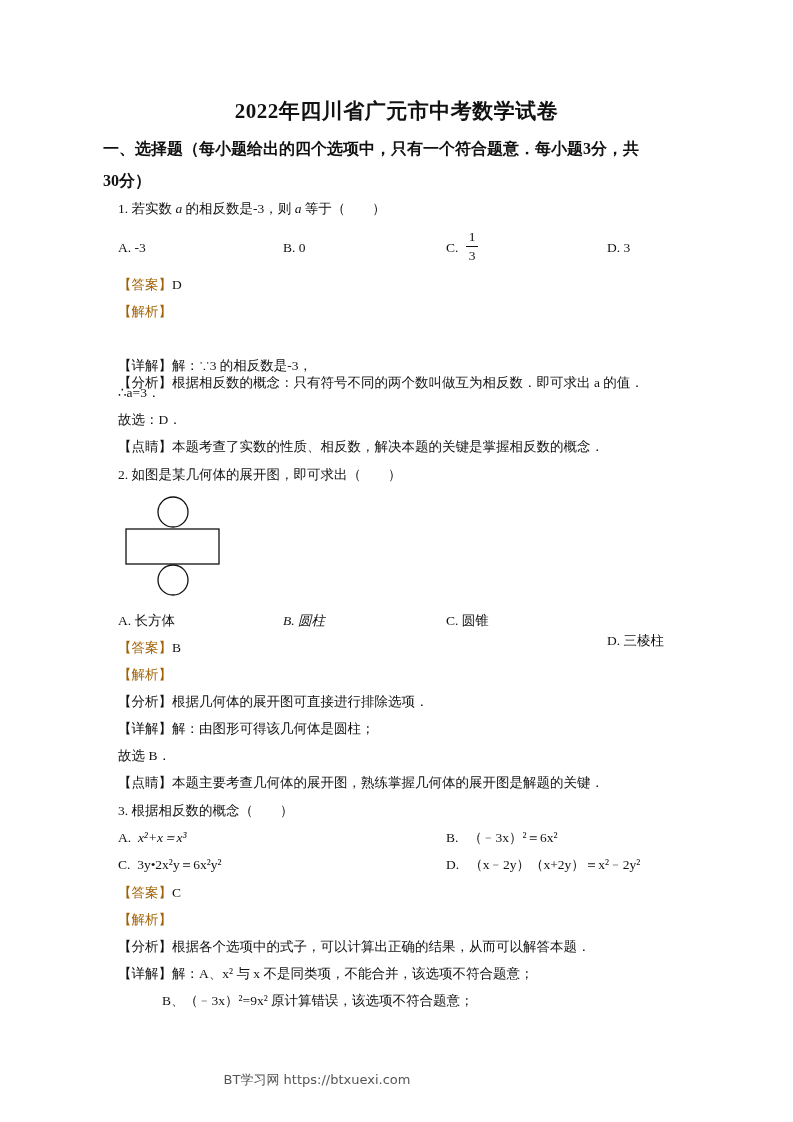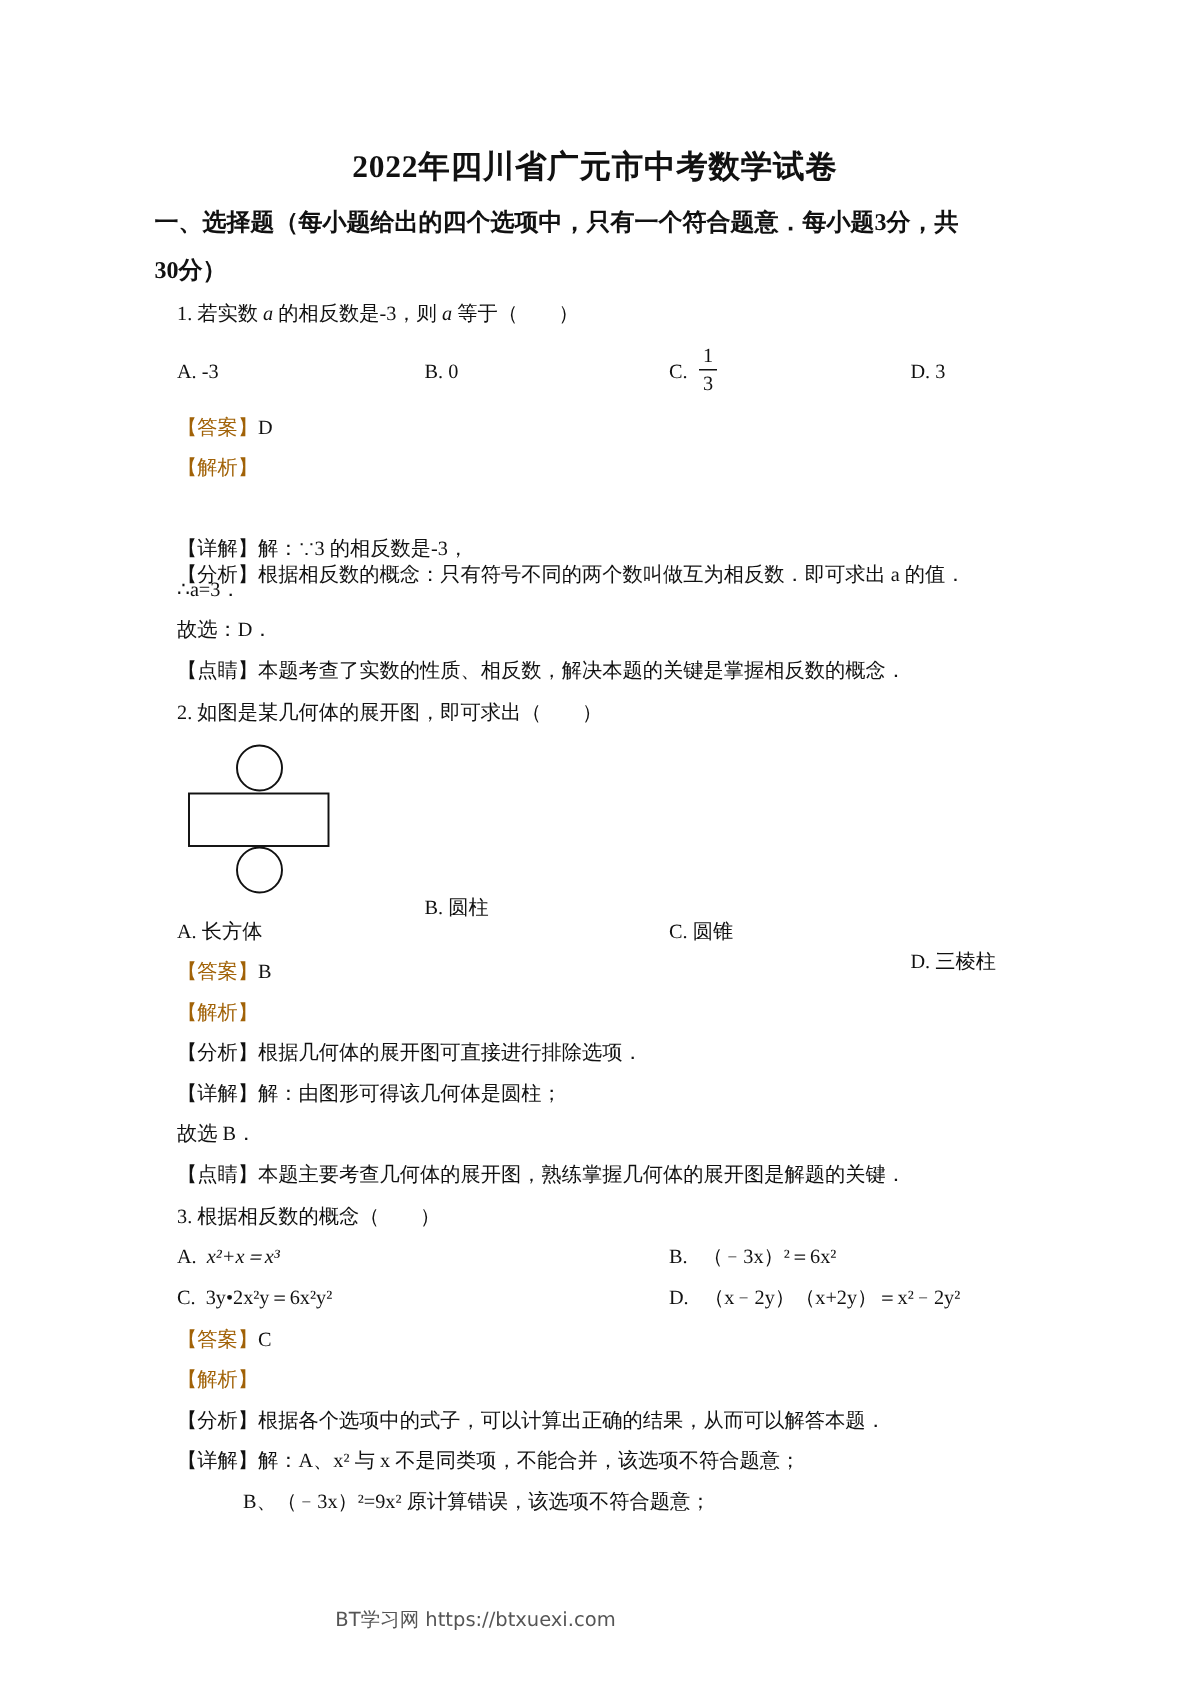--- a/index.html
+++ b/index.html
@@ -55,21 +55,21 @@
   <span>如图是某几何体的展开图，即可求出（　　）</span>
 </div>
 
 <svg class="fig" width="110" height="110" viewBox="0 0 110 110">
   <circle cx="53" cy="18" r="15" fill="none" stroke="#111" stroke-width="1.3"></circle>
   <rect x="6" y="35" width="93" height="35" fill="none" stroke="#111" stroke-width="1.3"></rect>
   <circle cx="53" cy="86" r="15" fill="none" stroke="#111" stroke-width="1.3"></circle>
 </svg>
 
 <div class="opt" style="left:118px; top:612px;">A.  长方体</div>
-<div class="opt" style="left:283px; top:596px;">B.  圆柱</div>
+<div class="opt" style="left:283px; top:612px;font-style:italic;">B.  圆柱</div>
 <div class="opt" style="left:446px; top:612px;">C.  圆锥</div>
 <div class="opt" style="left:607px; top:632px;">D.  三棱柱</div>
 
 <div class="line" style="top:639px;"><span class="tag">【答案】</span><span>B</span></div>
 <div class="line" style="top:666px;"><span class="tag">【解析】</span></div>
 <div class="line" style="top:693px;"><span>【分析】</span><span>根据几何体的展开图可直接进行排除选项．</span></div>
 <div class="line" style="top:720px;"><span>【详解】</span><span>解：由图形可得该几何体是圆柱；</span></div>
 <div class="line" style="top:747px;">故选 B．</div>
 <div class="line" style="top:774px;"><span>【点睛】</span><span>本题主要考查几何体的展开图，熟练掌握几何体的展开图是解题的关键．</span></div>
 

